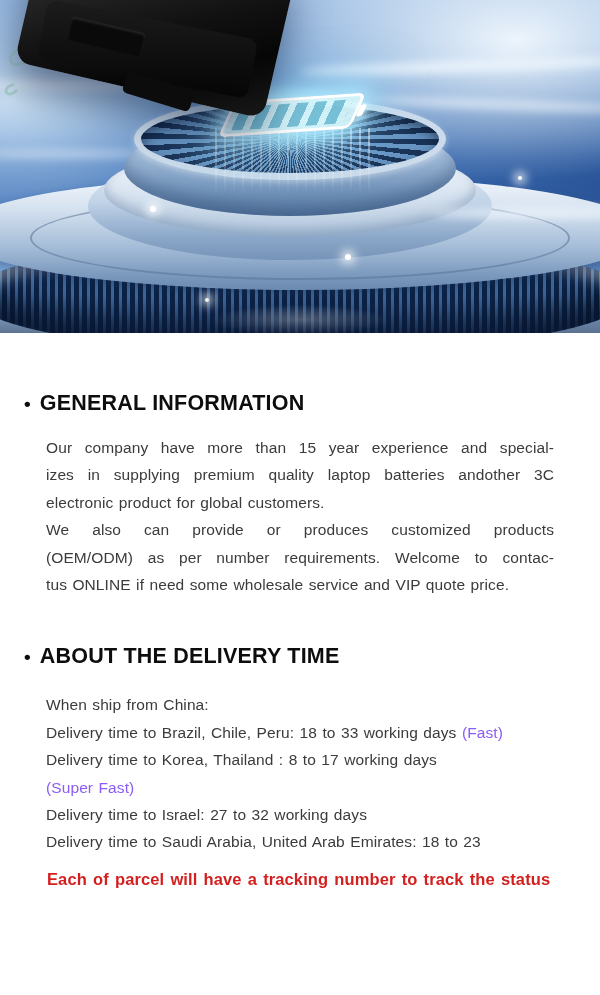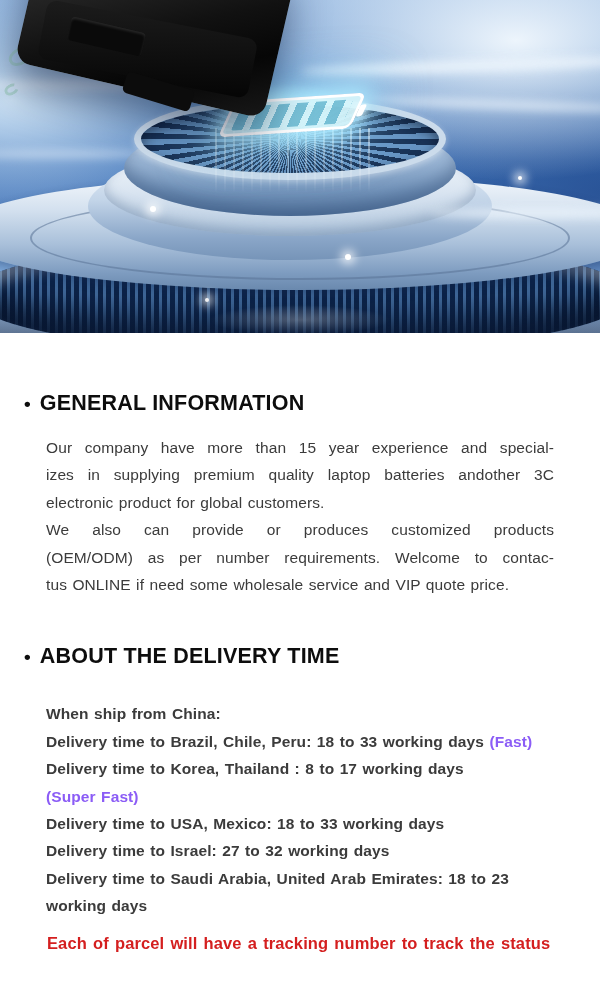--- a/index.html
+++ b/index.html
@@ -87,21 +87,21 @@
     background:radial-gradient(50% 50% at 50% 50%, rgba(255,255,255,.4), rgba(255,255,255,0) 75%); }
 
   
   .sec-head { display:flex; align-items:baseline; padding-left:24px;
     font-size:21.5px; line-height:26px; font-weight:bold; color:#0d0d0d; letter-spacing:.2px; }
   .sec-head .bullet { font-size:19px; margin-right:9px; }
   .head1 { margin-top:57px; }
   .head2 { margin-top:45px; }
   .textblock { padding:0 46px; color:#3b3b3b; font-size:15.5px; letter-spacing:.1px; word-spacing:1px; }
   .tb1 { margin-top:17px; }
-  .tb2 { margin-top:30px;font-weight:bold; }
+  .tb2 { margin-top:21px; }
   .t-line { line-height:27.4px; min-height:27.4px; white-space:nowrap; }
   .stretch { white-space:normal; text-align:justify; text-align-last:justify; }
   .red { color:#8b5cf6; }
   .note { margin-top:10px; padding:0 47px; color:#d41f1f; font-size:16.5px; font-weight:bold;
     line-height:27px; white-space:nowrap; letter-spacing:.1px; word-spacing:1.5px; }
 </style>
 </head>
 <body>
 
 <div class="page">
@@ -161,22 +161,20 @@
   <div>
     <div class="sec-head head2">
       <span class="bullet">•</span>
       <span>ABOUT THE DELIVERY TIME</span>
     </div>
     <div class="textblock tb2">
       <div class="t-line"><span>When ship from China:</span><span class="red"></span></div>
       <div class="t-line"><span>Delivery time to Brazil, Chile, Peru: 18 to 33 working days </span><span class="red">(Fast)</span></div>
       <div class="t-line"><span>Delivery time to Korea, Thailand : 8 to 17 working days</span><span class="red"></span></div>
       <div class="t-line"><span></span><span class="red">(Super Fast)</span></div>
-      <div class="t-line"><span>Delivery time to USA, Mexico: 18 to 33 working days</span><span class="red"></span></div>
       <div class="t-line"><span>Delivery time to Israel: 27 to 32 working days</span><span class="red"></span></div>
       <div class="t-line"><span>Delivery time to Saudi Arabia, United Arab Emirates: 18 to 23</span><span class="red"></span></div>
-      <div class="t-line"><span>working days</span><span class="red"></span></div>
     </div>
   </div>
 
   <div class="note">Each of parcel will have a tracking number to track the status</div>
 
 </div>
 
 </body></html>

